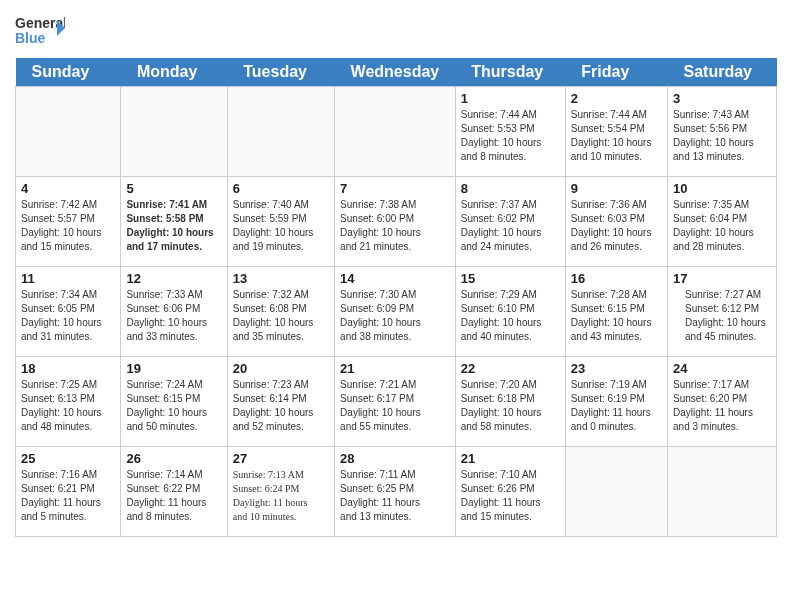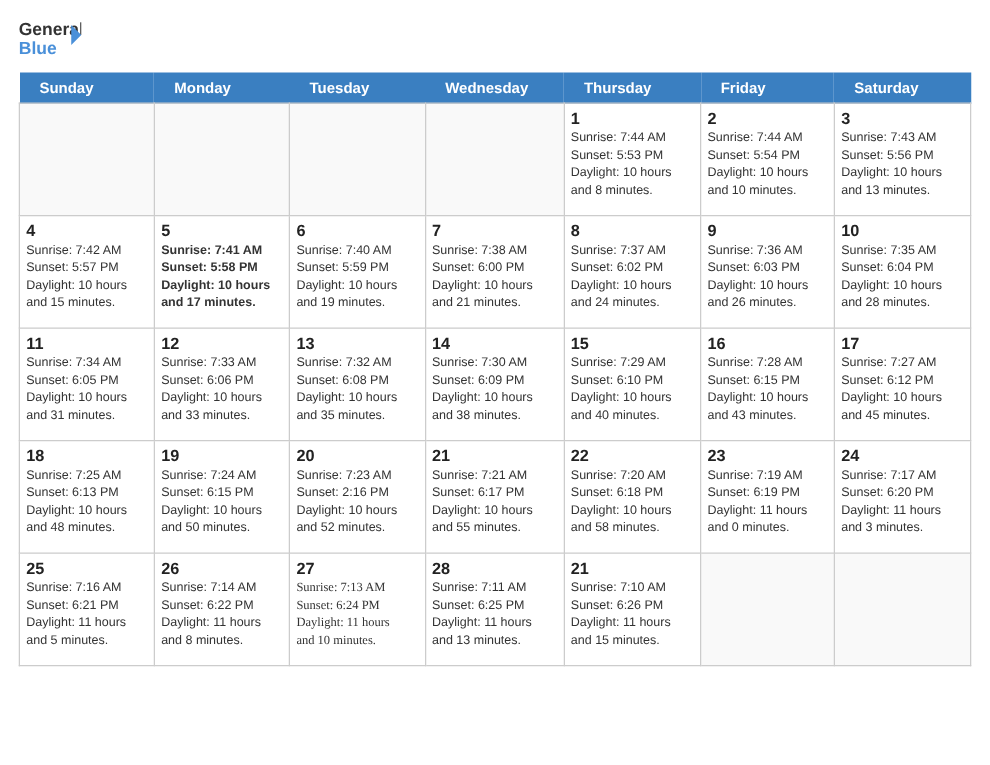--- a/index.html
+++ b/index.html
@@ -36,21 +36,21 @@
     .calendar-table {
       width: 100%;
       border-collapse: collapse;
       font-size: 11px;
     }
     .calendar-table th {
       background-color: #3a7fc1;
       color: white;
       padding: 5px 16px;
       text-align: left;
-      font-size: 12px;
+      font-size: 16px;
       font-weight: bold;
     }
     .calendar-table td {
       border: 1px solid #ccc;
       vertical-align: top;
       padding: 4px 5px;
       height: 90px;
       width: 113px;
       color: #222;
     }
@@ -214,21 +214,21 @@
         </td>
         <td>
           <div class="day-number">16</div>
           <div class="day-info" style="white-space: pre-line;">Sunrise: 7:28 AM
 Sunset: 6:15 PM
 Daylight: 10 hours
 and 43 minutes.</div>
         </td>
         <td>
           <div class="day-number">17</div>
-          <div class="day-info" style="white-space: pre-line;">Sunrise: 7:27 AM
+          <div class="day-info" style="white-space: pre-line; margin-left: 12px;">Sunrise: 7:27 AM
 Sunset: 6:12 PM
 Daylight: 10 hours
 and 45 minutes.</div>
         </td>
       </tr>
       <tr>
         <td>
           <div class="day-number">18</div>
           <div class="day-info" style="white-space: pre-line;">Sunrise: 7:25 AM
 Sunset: 6:13 PM
@@ -238,21 +238,21 @@
         <td>
           <div class="day-number">19</div>
           <div class="day-info" style="white-space: pre-line;">Sunrise: 7:24 AM
 Sunset: 6:15 PM
 Daylight: 10 hours
 and 50 minutes.</div>
         </td>
         <td>
           <div class="day-number">20</div>
           <div class="day-info" style="white-space: pre-line;">Sunrise: 7:23 AM
-Sunset: 2:16 PM
+Sunset: 6:14 PM
 Daylight: 10 hours
 and 52 minutes.</div>
         </td>
         <td>
           <div class="day-number">21</div>
           <div class="day-info" style="white-space: pre-line;">Sunrise: 7:21 AM
 Sunset: 6:17 PM
 Daylight: 10 hours
 and 55 minutes.</div>
         </td>

